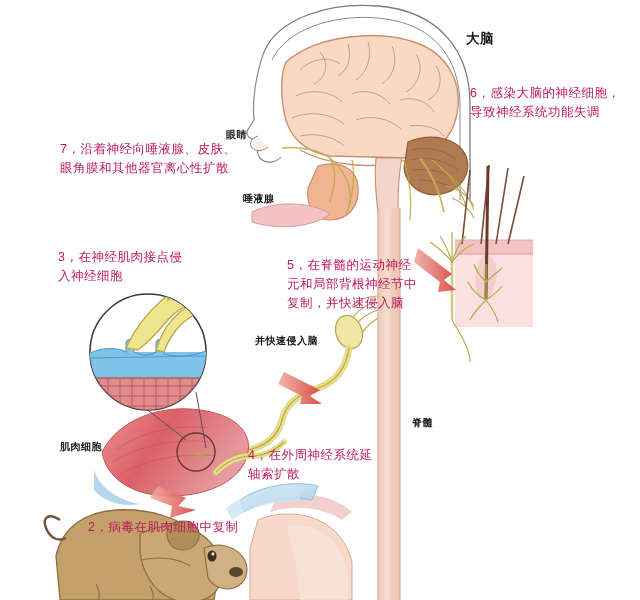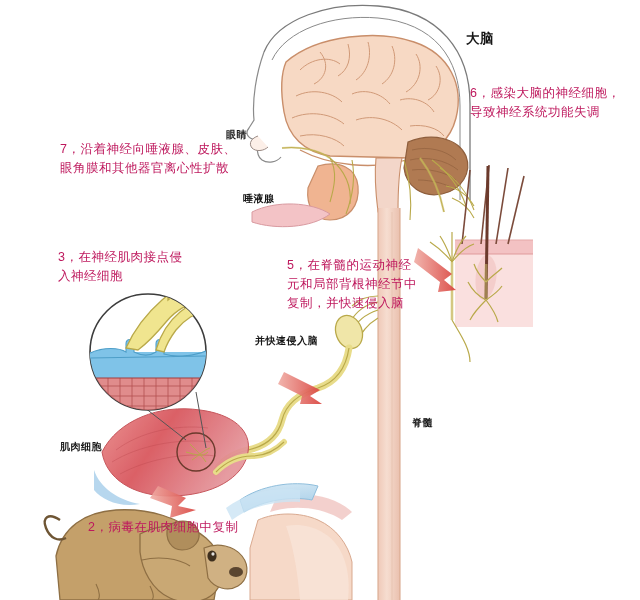--- a/index.html
+++ b/index.html
@@ -275,17 +275,19 @@
   <div class="txt step" style="left:470px;top:84px;">6，感染大脑的神经细胞，
 导致神经系统功能失调</div>
 
   <div class="txt step" style="left:58px;top:248px;">3，在神经肌肉接点侵
 入神经细胞</div>
 
   <div class="txt step" style="left:240px;top:256px;margin-left:47px;">5，在脊髓的运动神经
 元和局部背根神经节中
 复制，并快速侵入脑</div>
 
+  <div class="txt step" style="left:248px;top:446px;">4，在外周神经系统延
+轴索扩散</div>
 
   <div class="txt step" style="left:88px;top:518px;">2，病毒在肌肉细胞中复制</div>
 
 
 </div>
 
 </body></html>

